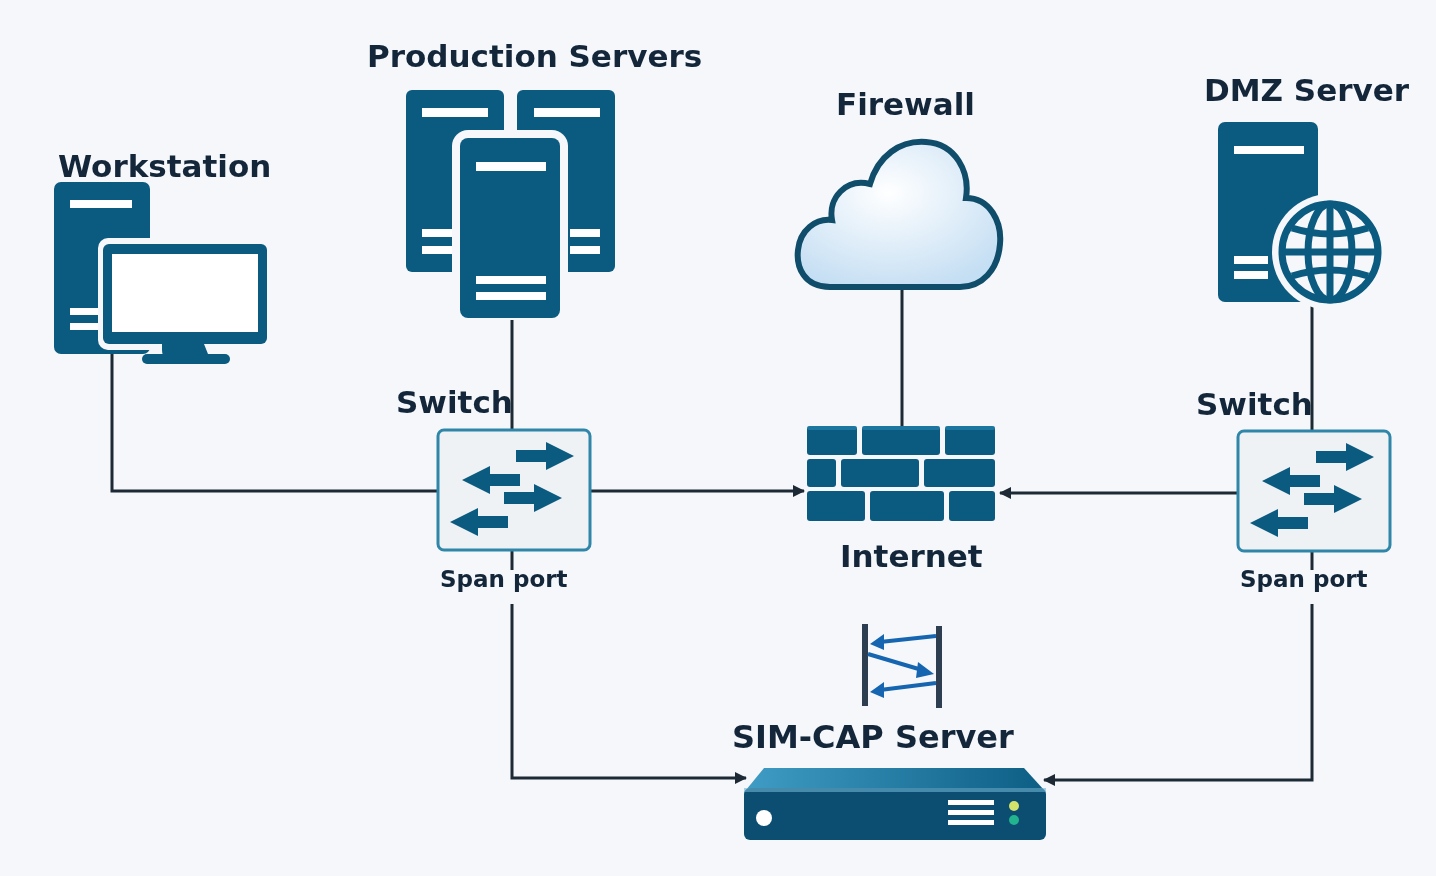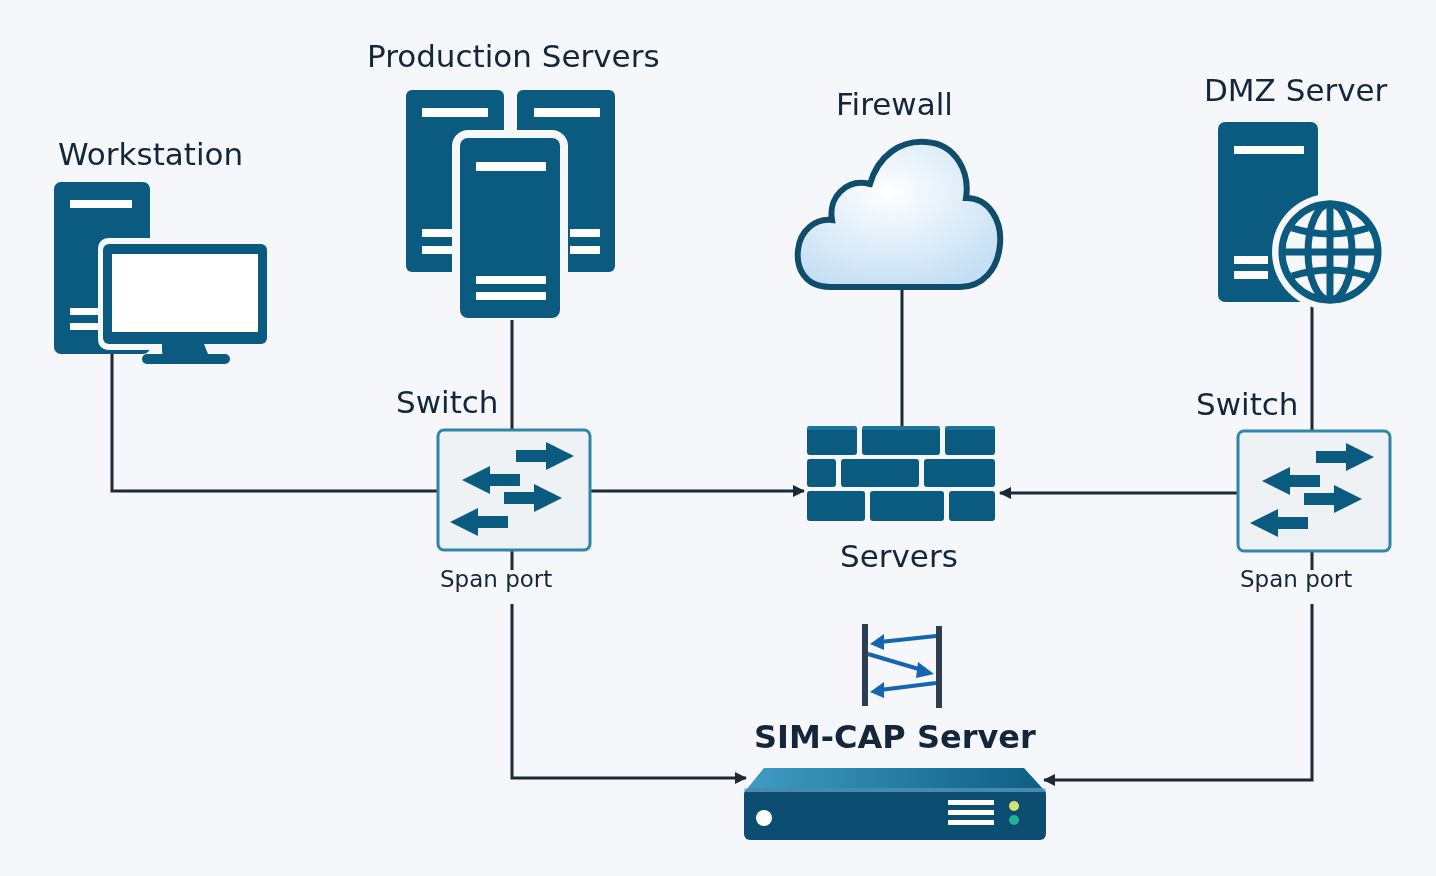--- a/index.html
+++ b/index.html
@@ -1,18 +1,18 @@
 <!DOCTYPE html>
 <html><head>
 <meta charset="utf-8">
 <style>
   html, body { margin:0; padding:0; }
   body { width:1436px; height:876px; background:#f5f7fa; position:relative; overflow:hidden;
          font-family:"DejaVu Sans", sans-serif; color:#13263a; }
-  .lbl { position:absolute; font-size:31px; white-space:nowrap; color:#13263a; }
+  .lbl { position:absolute; font-size:31px; white-space:nowrap; color:#13263a;font-weight:bold; }
   .lbl.sm { font-size:23px; }
   .lbl.bold { font-weight:bold; font-size:32px; }
   svg.full { position:absolute; left:0; top:0; }
 </style>
 </head>
 <body>
 
 <svg class="full" width="1436" height="876">
   <defs>
     <marker id="arr" markerWidth="12" markerHeight="12" refX="11" refY="6" orient="auto" markerUnits="userSpaceOnUse">
@@ -26,21 +26,21 @@
     <line x1="1312" y1="305" x2="1312" y2="431"></line>
     <line x1="590" y1="491" x2="804" y2="491" marker-end="url(#arr)"></line>
     <line x1="1238" y1="493" x2="1000" y2="493" marker-end="url(#arr)"></line>
     <line x1="512" y1="550" x2="512" y2="570"></line>
     <polyline points="512,604 512,778 746,778" marker-end="url(#arr)"></polyline>
     <line x1="1312" y1="551" x2="1312" y2="570"></line>
     <polyline points="1312,604 1312,780 1044,780" marker-end="url(#arr)"></polyline>
   </g>
 </svg>
 
-<span class="lbl" style="left:58px;top:136px;text-align:center;">Workstation</span>
+<span class="lbl" style="left:58px;top:148px;text-align:center;">Workstation</span>
 <svg style="position:absolute;left:50px;top:178px;" width="222" height="192" viewBox="0 0 222 192">
   <rect x="4" y="4" width="96" height="172" rx="7" fill="#0b5a80"></rect>
   <rect x="20" y="22" width="62" height="8" fill="#fff"></rect>
   <rect x="20" y="130" width="30" height="7" fill="#fff"></rect>
   <rect x="20" y="145" width="30" height="7" fill="#fff"></rect>
   <rect x="48" y="60" width="174" height="112" rx="10" fill="#f5f7fa"></rect>
   <rect x="53" y="66" width="164" height="100" rx="6" fill="#0b5a80"></rect>
   <rect x="62" y="76" width="146" height="78" fill="#fff"></rect>
   <path d="M112,166 L154,166 L158,176 L162,180 L116,180 Q112,178 112,172 Z" fill="#0b5a80"></path>
   <rect x="92" y="176" width="88" height="10" rx="5" fill="#0b5a80"></rect>
@@ -126,36 +126,36 @@
     <rect x="1" y="67" width="58" height="30" rx="3"></rect>
     <rect x="64" y="67" width="74" height="30" rx="3"></rect>
     <rect x="143" y="67" width="46" height="30" rx="3"></rect>
   </g>
   <g fill="#2a8ab5" opacity="0.6">
     <rect x="1" y="2" width="50" height="4" rx="2"></rect>
     <rect x="56" y="2" width="78" height="4" rx="2"></rect>
     <rect x="139" y="2" width="50" height="4" rx="2"></rect>
   </g>
 </svg>
-<span class="lbl" style="left:840px;top:538px;">Servers</span>
+<span class="lbl" style="left:840px;top:538px;">Internet</span>
 
 <svg style="position:absolute;left:858px;top:622px;" width="90" height="86" viewBox="0 0 90 86">
   <rect x="4" y="2" width="6" height="82" fill="#2d3e50"></rect>
   <rect x="78" y="4" width="6" height="82" fill="#2d3e50"></rect>
   <g stroke="#1565b0" stroke-width="4" fill="#1565b0">
     <line x1="78" y1="14" x2="22" y2="20"></line>
     <path d="M12,22 L26,12 L26,28 Z" stroke="none"></path>
     <line x1="10" y1="32" x2="64" y2="48"></line>
     <path d="M76,52 L60,40 L58,56 Z" stroke="none"></path>
     <line x1="78" y1="61" x2="22" y2="68"></line>
     <path d="M12,70 L26,60 L26,76 Z" stroke="none"></path>
   </g>
 </svg>
 
-<span class="lbl bold" style="left:754px;top:718px;">SIM-CAP Server</span>
+<span class="lbl bold" style="left:732px;top:718px;">SIM-CAP Server</span>
 <svg style="position:absolute;left:742px;top:764px;" width="306" height="78" viewBox="0 0 306 78">
   <defs>
     <linearGradient id="topg" x1="0" x2="1" y1="0" y2="0">
       <stop offset="0" stop-color="#3f9cc4"></stop>
       <stop offset="1" stop-color="#0d5e85"></stop>
     </linearGradient>
   </defs>
   <path d="M22,4 L282,4 L302,26 L4,26 Z" fill="url(#topg)"></path>
   <rect x="2" y="24" width="302" height="52" rx="6" fill="#0c4d72"></rect>
   <rect x="2" y="24" width="302" height="4" fill="#6fb5d3" opacity="0.6"></rect>

